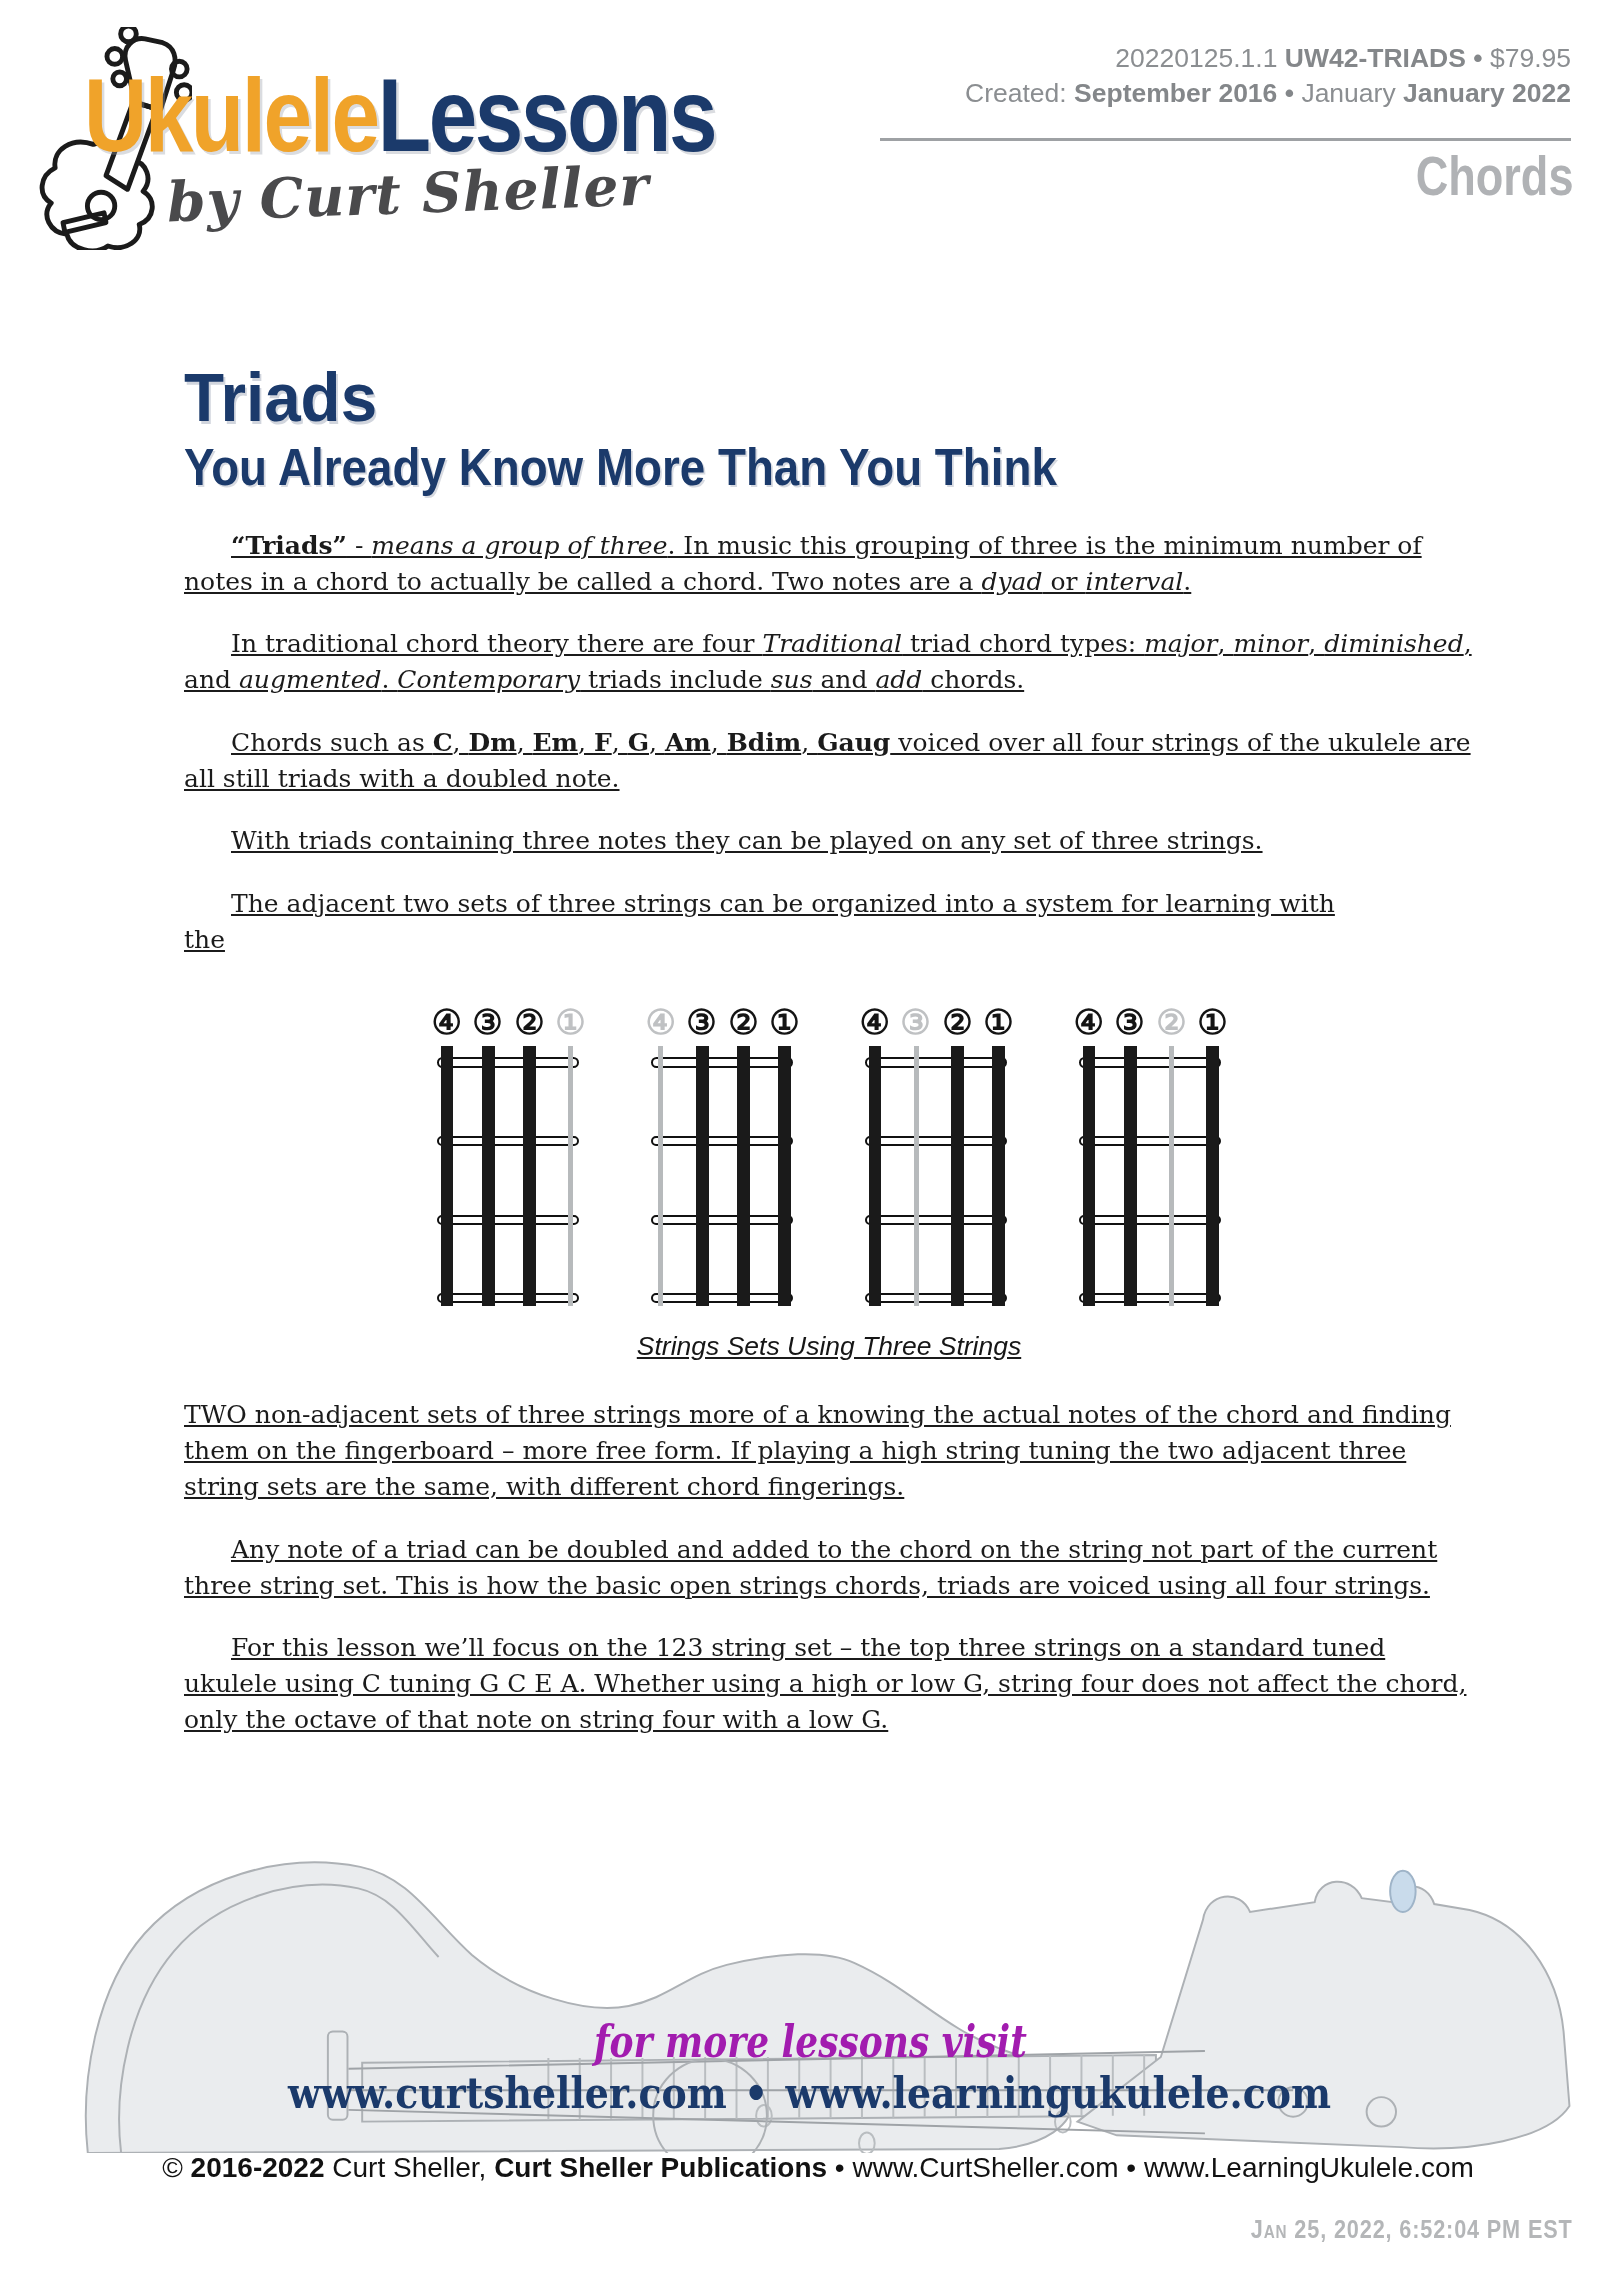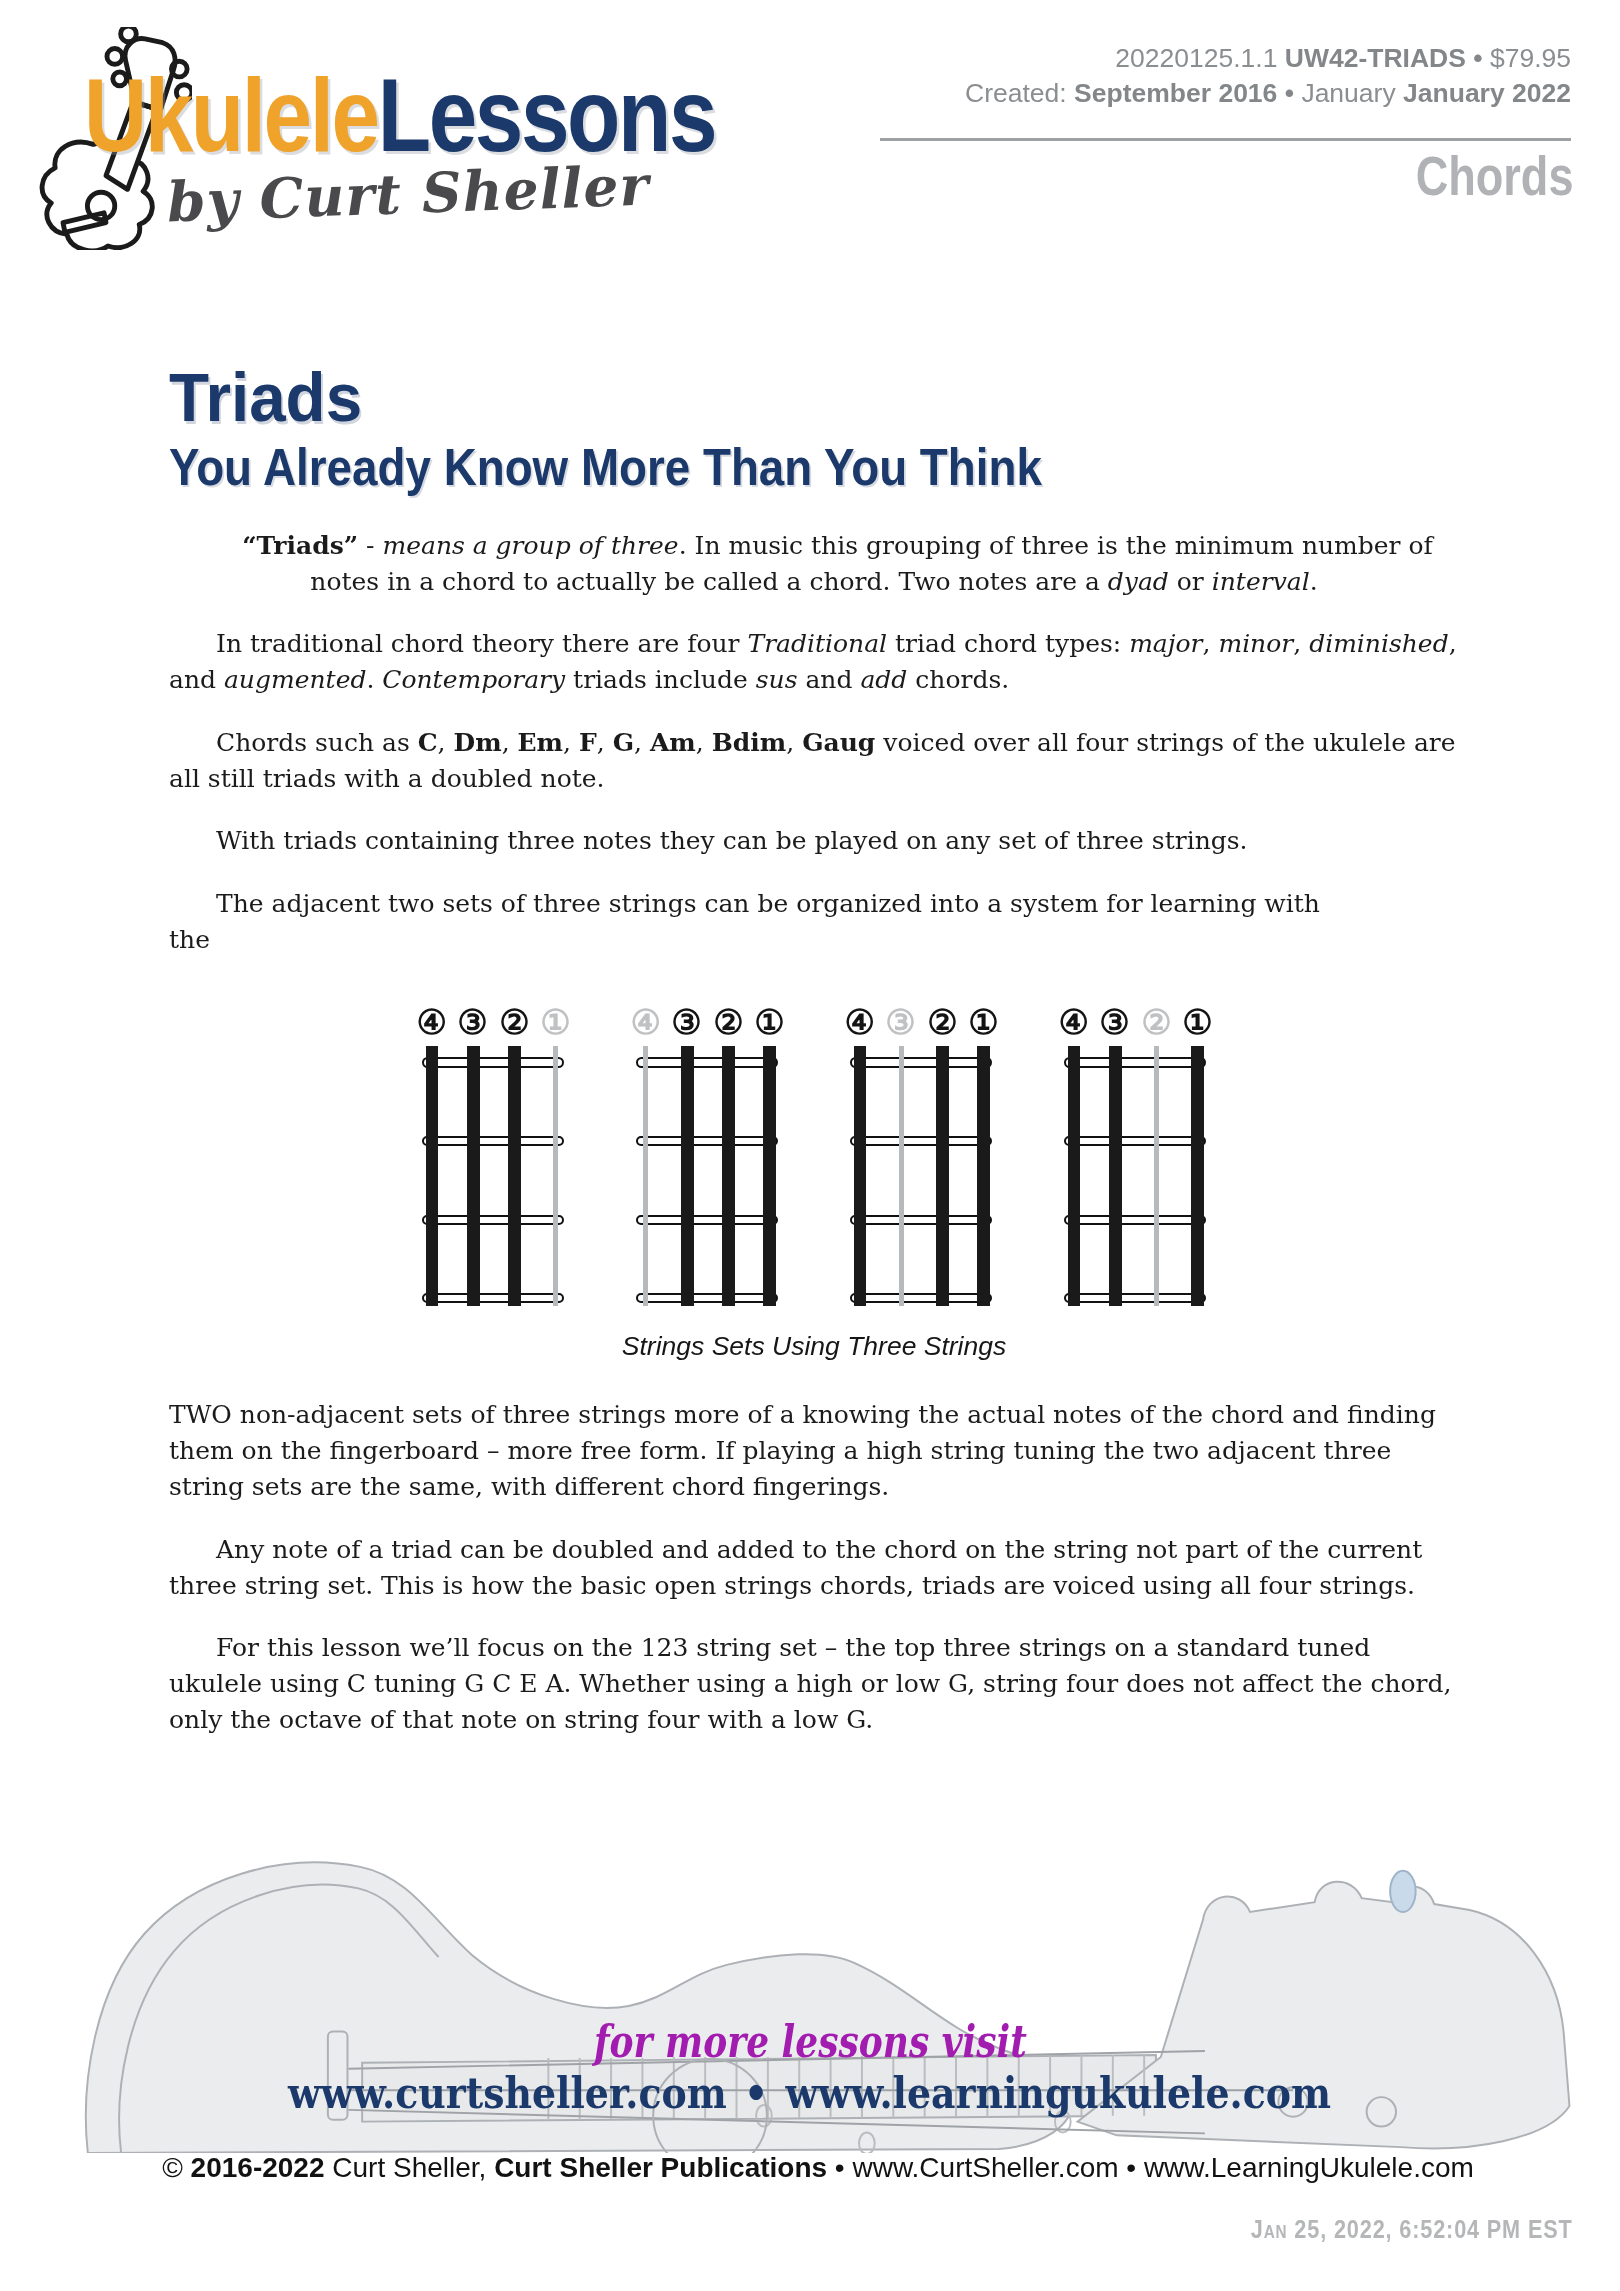--- a/index.html
+++ b/index.html
@@ -19,31 +19,31 @@
         transform:rotate(-2deg);letter-spacing:1px;white-space:nowrap;}
   .meta{position:absolute;top:41px;right:49px;text-align:right;
         font-family:"Liberation Sans",sans-serif;font-size:26.5px;line-height:35px;color:#8b8e91;}
   .meta b{color:#84878a;}
   .head-rule{position:absolute;top:138px;left:880px;right:49px;height:2.9px;background:#9ea1a4;}
   .chords{position:absolute;top:149px;right:47px;font-family:"Liberation Sans",sans-serif;
         font-weight:bold;font-size:55px;color:#b0b2b5;line-height:1;}
   .chords span{display:inline-block;transform:scaleX(.82);transform-origin:100% 50%;}
 
   
-  .content{position:absolute;left:169px;top:365px;width:1290px;}
+  .content{position:absolute;left:184px;top:365px;width:1290px;text-decoration:underline;}
   h1.title{margin:0;font-family:"Liberation Sans",sans-serif;font-weight:bold;
         font-size:69px;line-height:65px;color:#1b3a6b;}
   h1.title span{display:inline-block;transform:scaleX(.95);transform-origin:0 50%;
         text-shadow:2px 2.9px 0 rgba(140,150,170,.4);}
   h2.subtitle{margin:13.7px 0 0 0;font-family:"Liberation Sans",sans-serif;font-weight:bold;
         font-size:52px;line-height:47px;color:#1b3a6b;}
   h2.subtitle span{display:inline-block;transform:scaleX(.88);transform-origin:0 50%;
         text-shadow:2px 2px 0 rgba(140,150,170,.35);}
   p.body-p{margin:26.5px 0 0 0;font-size:25px;line-height:36px;text-indent:47px;}
-  p.body-p.first{margin-top:37px;text-align:center;}
+  p.body-p.first{margin-top:37px;}
   p.body-p.noindent{text-indent:0;margin-top:35px;}
   p.body-p .b{font-weight:bold;}
   p.body-p .i{font-style:italic;}
 
   
   .diagram-row{margin-top:47px;display:flex;justify-content:center;gap:78px;}
   .fretset{position:relative;width:136px;}
   .labels{position:relative;height:35px;font-family:"DejaVu Serif",serif;}
   .slabel{position:absolute;width:39px;text-align:center;font-size:34px;line-height:35px;
         font-weight:bold;color:#141414;}

